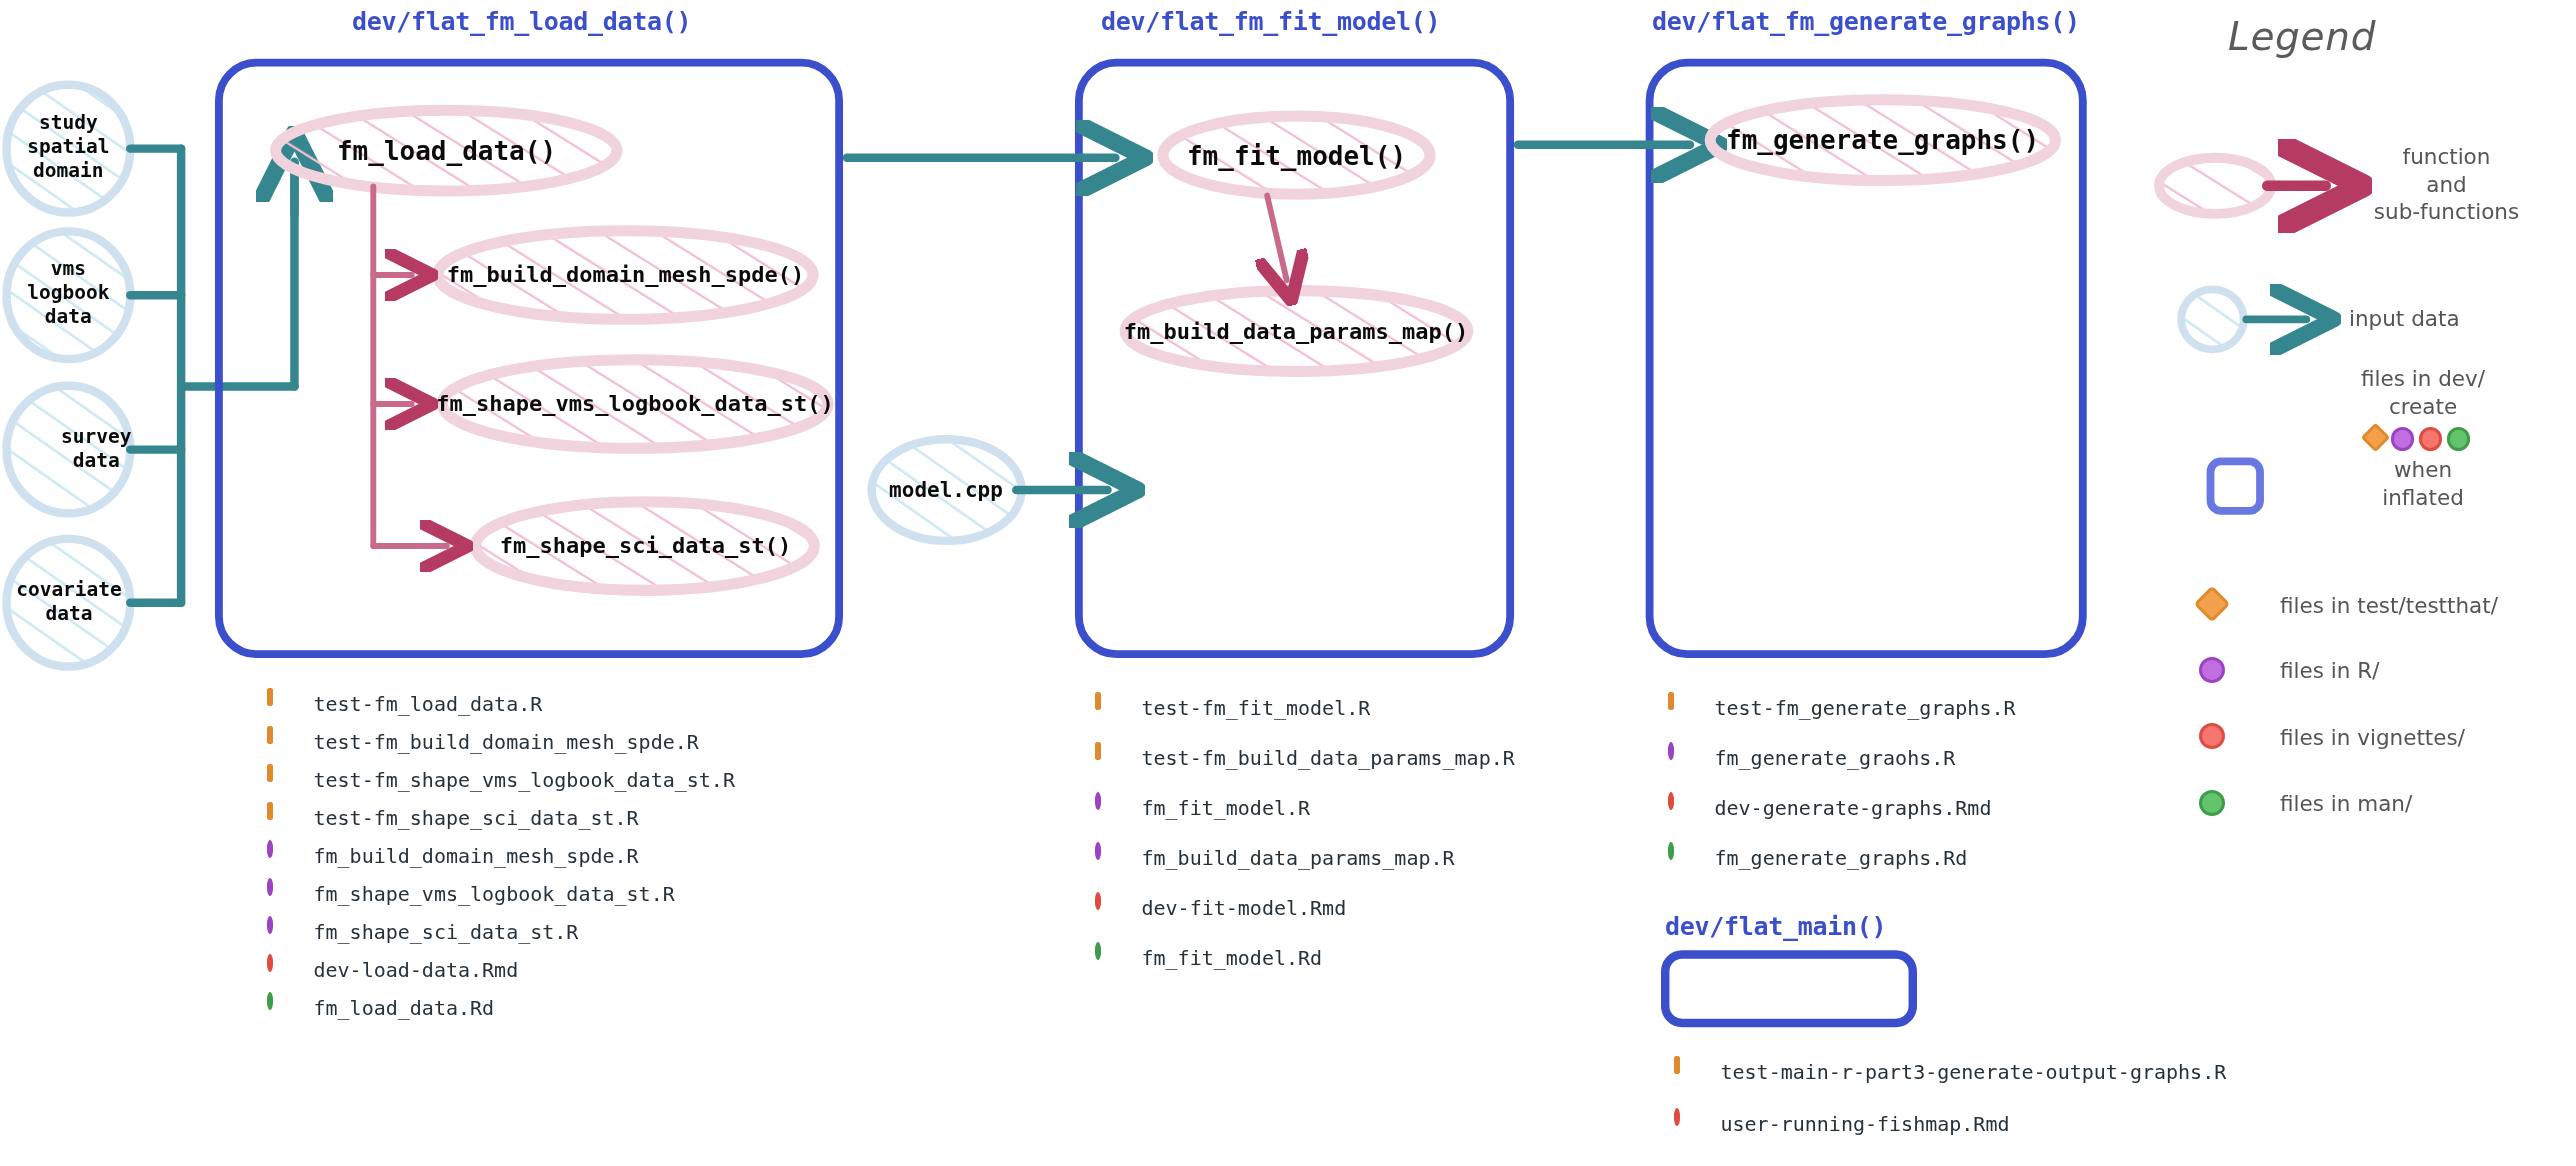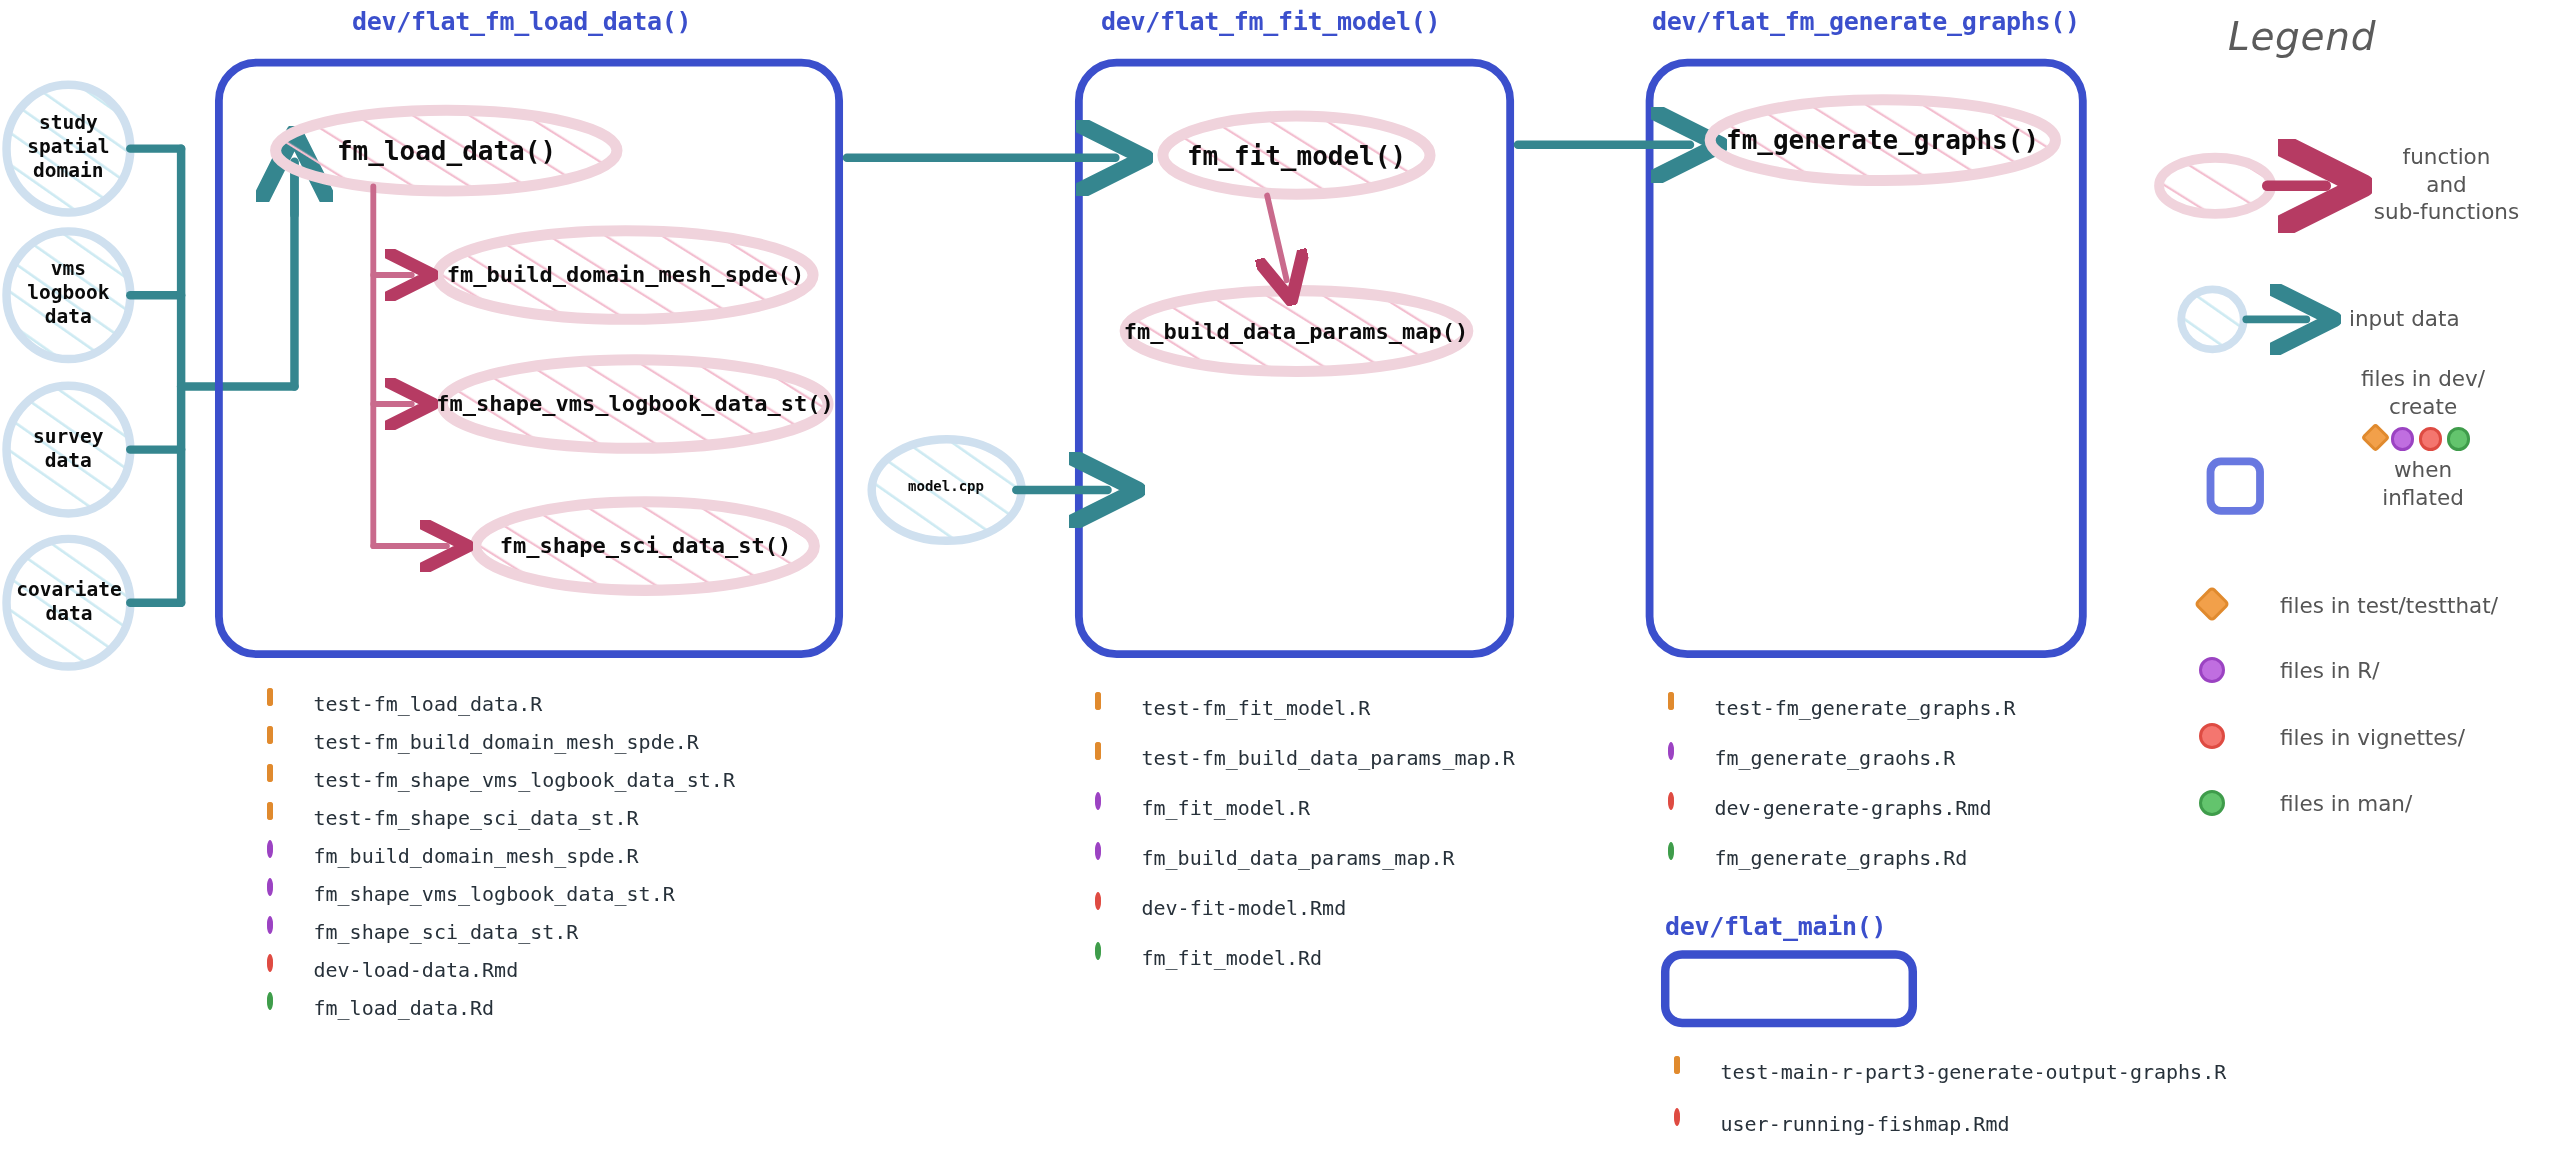--- a/index.html
+++ b/index.html
@@ -27,21 +27,21 @@
     color:#0b0b0b;
     font-family:"DejaVu Sans Mono", monospace;
     font-weight:700;
     white-space:nowrap;
     text-align:center;
     line-height:1.18;
   }
   .fn-main{font-size:26px;}
   .fn-sub{font-size:22px;}
   .data-lab{font-size:19.5px;line-height:1.22;}
-  .data-lab-sm{font-size:14px;}
+  .data-lab-sm{font-size:21px;}
 
   
   .file-list{position:absolute;}
   .file-row{display:flex;align-items:center;height:38px;}
   .file-ico{width:27px;height:27px;flex:0 0 27px;margin-right:19.5px;position:relative;}
   .file-txt{
     font-family:"DejaVu Sans Mono", monospace;
     font-size:20px;color:#27313a;white-space:nowrap;
   }
   .ico-circle{border-radius:50%;width:100%;height:100%;box-sizing:border-box;border:3.3px solid;}
@@ -194,21 +194,21 @@
   <div class="node-label data-lab" style="left:3.3px;top:111px;width:130px;">
     <div>study</div>
     <div>spatial</div>
     <div>domain</div>
   </div>
   <div class="node-label data-lab" style="left:3.3px;top:257px;width:130px;">
     <div>vms</div>
     <div>logbook</div>
     <div>data</div>
   </div>
-  <div class="node-label data-lab" style="left:3.3px;top:425px;width:130px;">
+  <div class="node-label data-lab" style="left:3.3px;top:425px;width:130px;padding-left:28px;">
     <div>survey</div>
     <div>data</div>
   </div>
   <div class="node-label data-lab" style="left:0px;top:578px;width:138px;">
     <div>covariate</div>
     <div>data</div>
   </div>
 
   <div class="node-label data-lab-sm" style="left:868px;top:478px;width:156px;">model.cpp</div>
 

